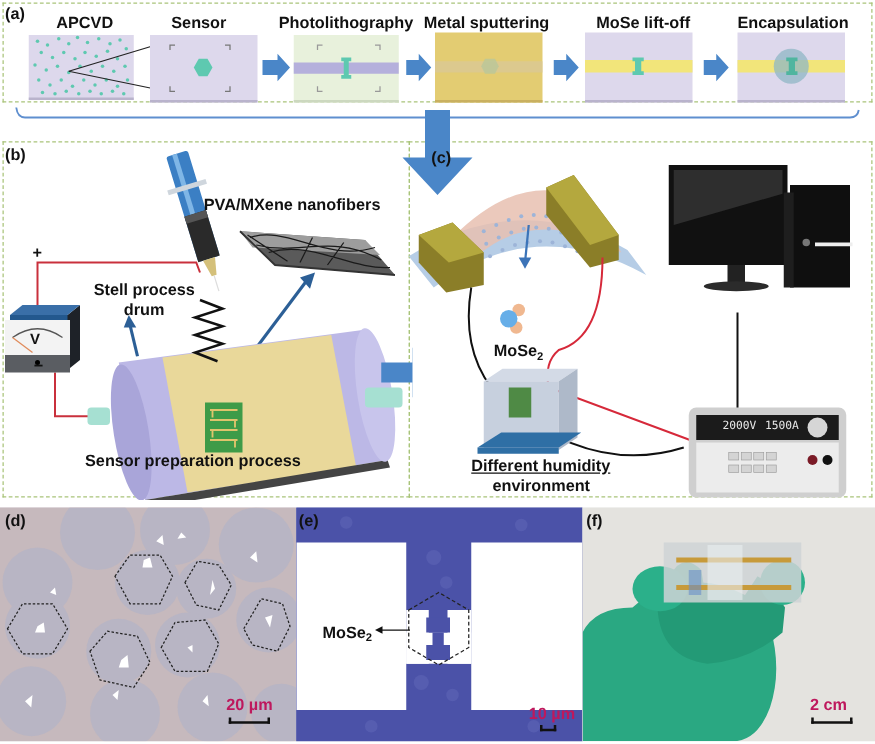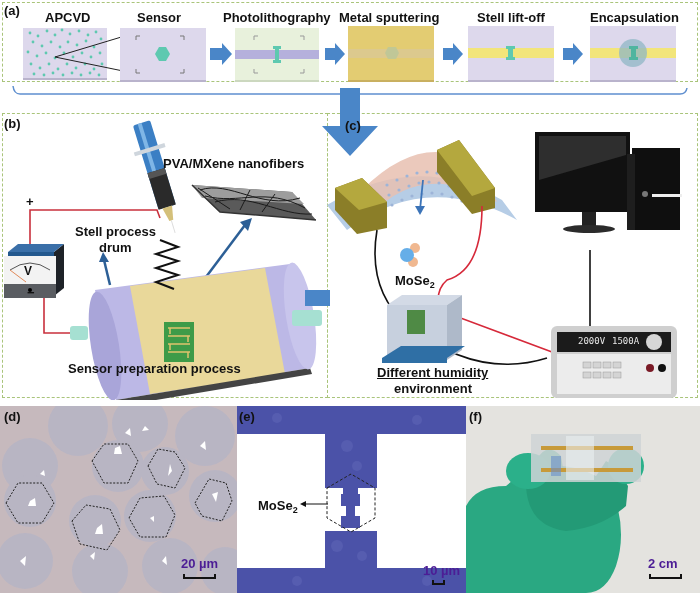--- a/index.html
+++ b/index.html
@@ -2,35 +2,35 @@
 <html><head>
 <meta charset="utf-8">
 <style>
   html, body { margin:0; padding:0; background:#ffffff; }
   body { width:700px; height:595px; position:relative; overflow:hidden; font-family:"Liberation Sans", sans-serif; }
   .abs { position:absolute; }
   .lbl { font-weight:bold; color:#111; font-size:13px; position:absolute; white-space:nowrap; }
   .panel-tag { font-weight:bold; color:#111; font-size:13px; position:absolute; }
   .dash-box { position:absolute; border:1.5px dashed #a9c47a; box-sizing:border-box; }
   .micro { position:absolute; overflow:hidden; }
-  .scale-txt { font-weight:bold; font-size:13px; color:#4c1d95; position:absolute; white-space:nowrap; }
+  .scale-txt { font-weight:bold; font-size:13px; color:#be185d; position:absolute; white-space:nowrap; }
   .scale-bar { position:absolute; height:5px; border:2px solid #111; border-top:none; box-sizing:border-box; }
   sub { font-size:9px; vertical-align:-3px; }
 </style>
 </head>
 <body>
 
 <div class="dash-box" style="left:2px;top:2px;width:696px;height:80px;"></div>
 <div class="panel-tag" style="left:4px;top:3px;">(a)</div>
 
 <div class="lbl" style="left:45px;top:10px;">APCVD</div>
 <div class="lbl" style="left:137px;top:10px;">Sensor</div>
 <div class="lbl" style="left:223px;top:10px;">Photolithography</div>
 <div class="lbl" style="left:339px;top:10px;">Metal sputtering</div>
-<div class="lbl" style="left:477px;top:10px;">Stell lift-off</div>
+<div class="lbl" style="left:477px;top:10px;">MoSe lift-off</div>
 <div class="lbl" style="left:590px;top:10px;">Encapsulation</div>
 
 <svg class="abs" style="left:0;top:0;" width="700" height="100">
 
   <g>
     <rect x="23" y="28" width="84" height="52" fill="#ddd8ec"></rect>
     <rect x="23" y="78" width="84" height="2" fill="#b9b3cc"></rect>
     <g fill="#5ec9b0">
       <circle cx="30" cy="33" r="1.4"></circle>
         <circle cx="38" cy="36" r="1.4"></circle>

